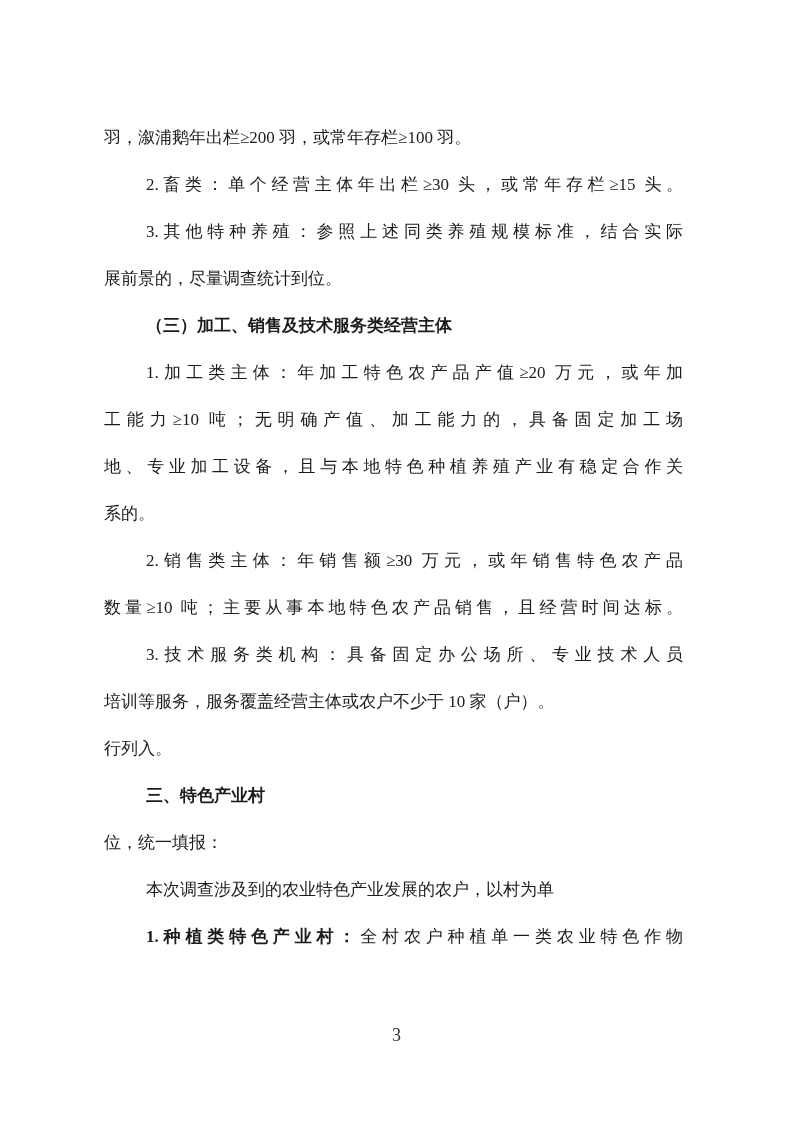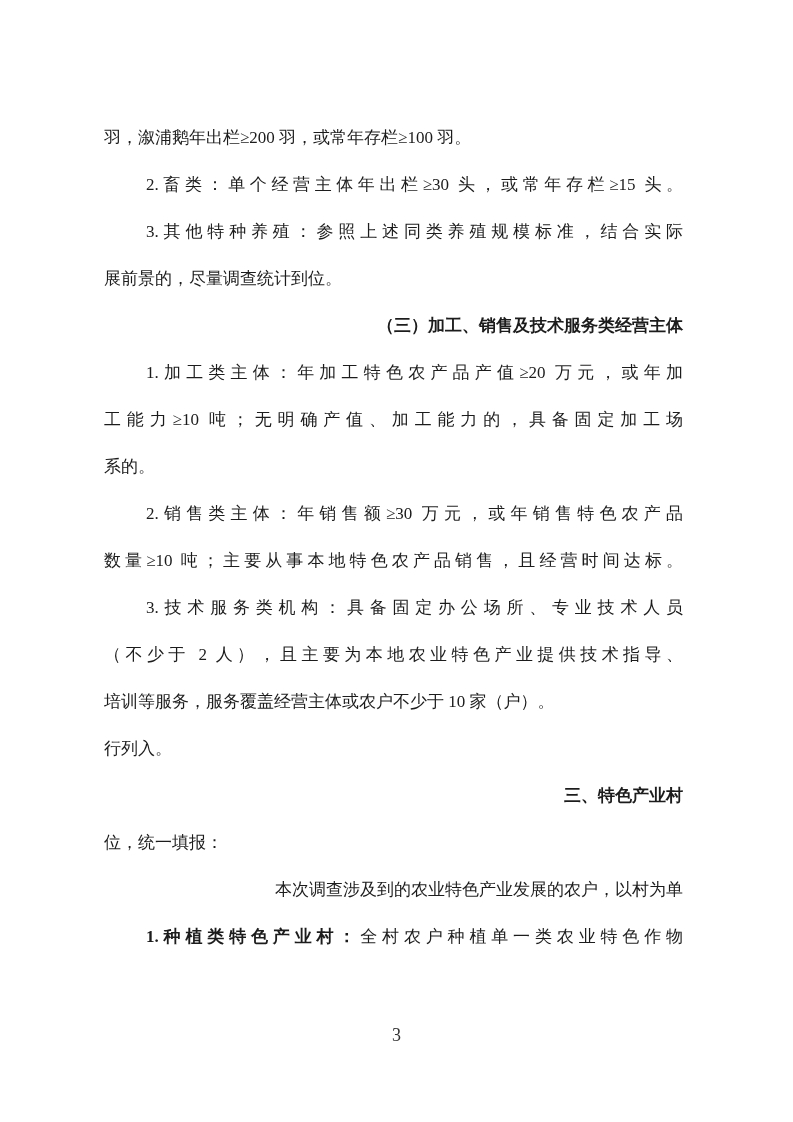--- a/index.html
+++ b/index.html
@@ -29,21 +29,21 @@
     color: #1c1c1c;
     white-space: nowrap;
     text-align: left;
   }
   .line.fill {
     white-space: normal;
     text-align: justify;
     text-align-last: justify;
     text-justify: inter-ideograph;
   }
-  .line.indent { padding-left: 42px; text-align: right; }
+  .line.indent { padding-left: 42px; }
   .line .b { font-weight: bold; }
   .page-number {
     position: absolute;
     left: 0;
     top: 1024px;
     width: 793px;
     text-align: center;
     font-size: 18px;
     line-height: 22px;
     color: #333333;
@@ -54,25 +54,25 @@
 
 <div class="page">
   <div class="text-block">
       <div class="line"><span>羽，溆浦鹅年出栏≥200 羽，或常年存栏≥100 羽。</span></div>
       <div class="line indent fill"><span>2.畜类：单个经营主体年出栏≥30 头，或常年存栏≥15 头。</span></div>
       <div class="line indent fill"><span>3.其他特种养殖：参照上述同类养殖规模标准，结合实际</span></div>
       <div class="line"><span>展前景的，尽量调查统计到位。</span></div>
       <div class="line indent"><span class="b">（三）加工、销售及技术服务类经营主体</span></div>
       <div class="line indent fill"><span>1.加工类主体：年加工特色农产品产值≥20 万元，或年加</span></div>
       <div class="line fill"><span>工能力≥10 吨；无明确产值、加工能力的，具备固定加工场</span></div>
+      <div class="line fill"><span>地、专业加工设备，且与本地特色种植养殖产业有稳定合作关</span></div>
       <div class="line"><span>系的。</span></div>
       <div class="line indent fill"><span>2.销售类主体：年销售额≥30 万元，或年销售特色农产品</span></div>
       <div class="line fill"><span>数量≥10 吨；主要从事本地特色农产品销售，且经营时间达标。</span></div>
       <div class="line indent fill"><span>3.技术服务类机构：具备固定办公场所、专业技术人员</span></div>
-      <div class="line fill"><span>（不少于 2 人），且主要为本地农业特色产业提供技术指导、</span></div>
       <div class="line"><span>培训等服务，服务覆盖经营主体或农户不少于 10 家（户）。</span></div>
       <div class="line"><span>行列入。</span></div>
       <div class="line indent"><span class="b">三、特色产业村</span></div>
       <div class="line"><span>位，统一填报：</span></div>
       <div class="line indent"><span>本次调查涉及到的农业特色产业发展的农户，以村为单</span></div>
       <div class="line indent fill"><span class="b">1.种植类特色产业村：</span><span>全村农户种植单一类农业特色作物</span></div>
     </div>
   <div class="page-number">3</div>
 </div>
 

